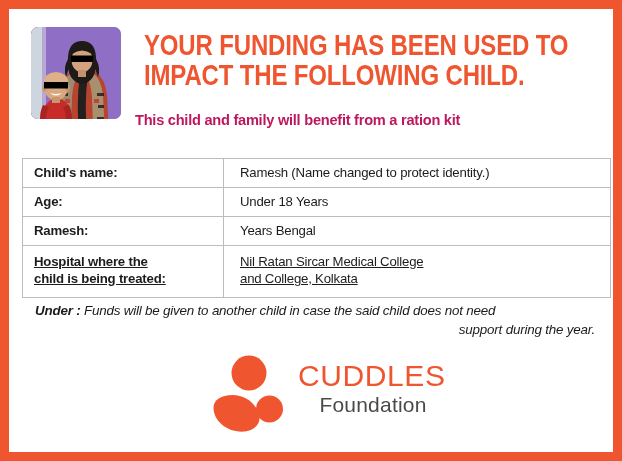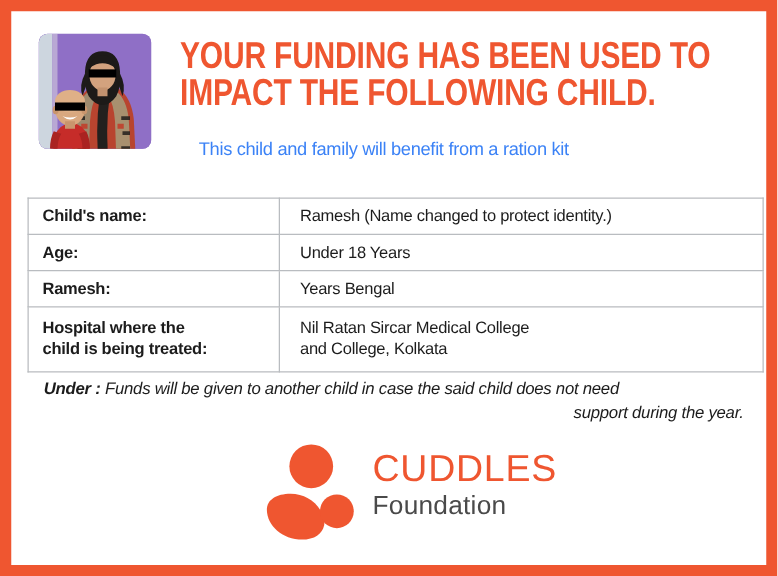--- a/index.html
+++ b/index.html
@@ -55,25 +55,25 @@
     letter-spacing: -0.2px;
     text-transform: uppercase;
     transform: scaleX(0.80);
     transform-origin: left top;
     white-space: nowrap;
   }
   .headline .l2 { display: block; }
 
   .subtitle {
     position: absolute;
-    left: 137px;
+    left: 113px;
     top: 92px;
     width: 462px;
-    color: #3b82f6;
-    font-weight: normal;
+    color: #be185d;
+    font-weight: bold;
     font-size: 14.6px;
     line-height: 21px;
     letter-spacing: -0.25px;
   }
   .subtitle .l2 { display: block; }
 
   
   .info-table {
     position: absolute;
     left: 13px;
@@ -95,20 +95,21 @@
     width: 189px;
     font-weight: bold;
     margin-left: 12px;
   }
   .info-table td.value {
     padding-left: 16px;
   }
   .info-table tr.tall td {
     padding-top: 7px;
     padding-bottom: 10px;
+    text-decoration: underline;
   }
   .vline2 { display: block; }
 
   
   .note {
     position: absolute;
     left: 26px;
     top: 292px;
     width: 560px;
     font-size: 13.4px;
@@ -149,20 +150,21 @@
     line-height: 33px;
     letter-spacing: 0.6px;
   }
   .logo-sub {
     display: block;
     color: #4a4a4a;
     font-weight: normal;
     font-size: 21px;
     line-height: 25px;
     letter-spacing: 0.2px;
+    text-align: center;
   }
 </style>
 </head>
 <body>
 
 <div id="card">
 
   <div class="header">
 
     <div class="photo">

